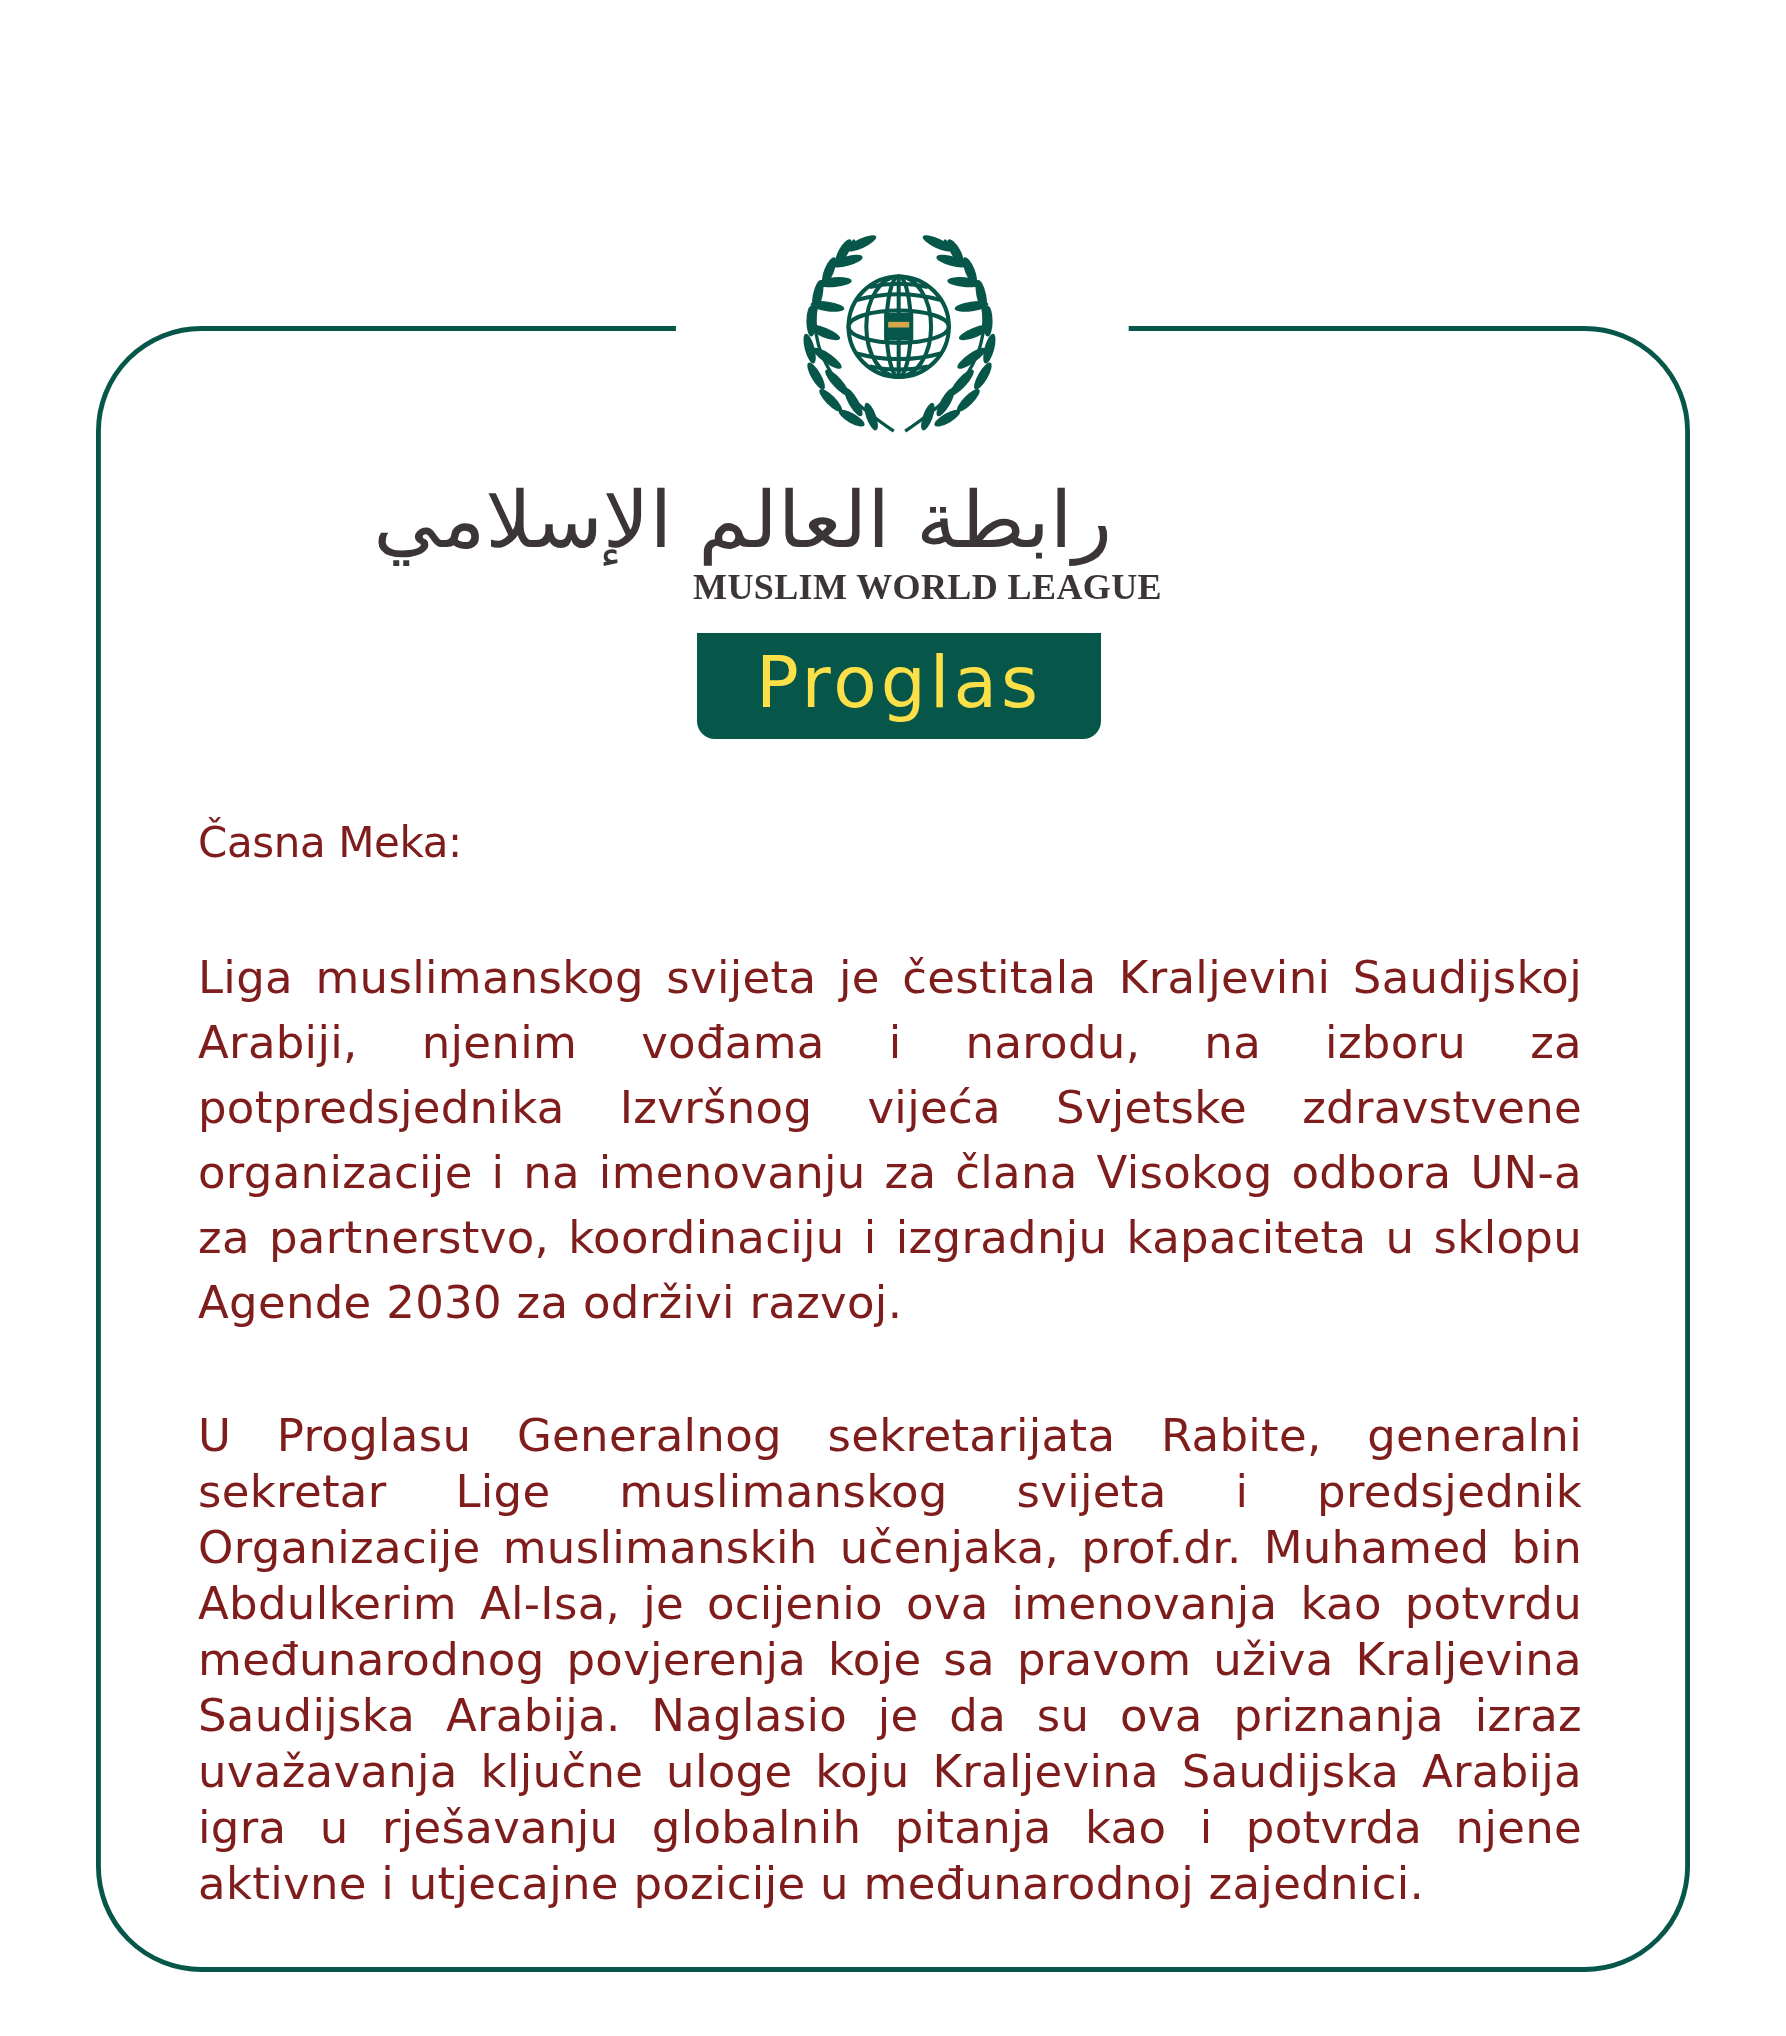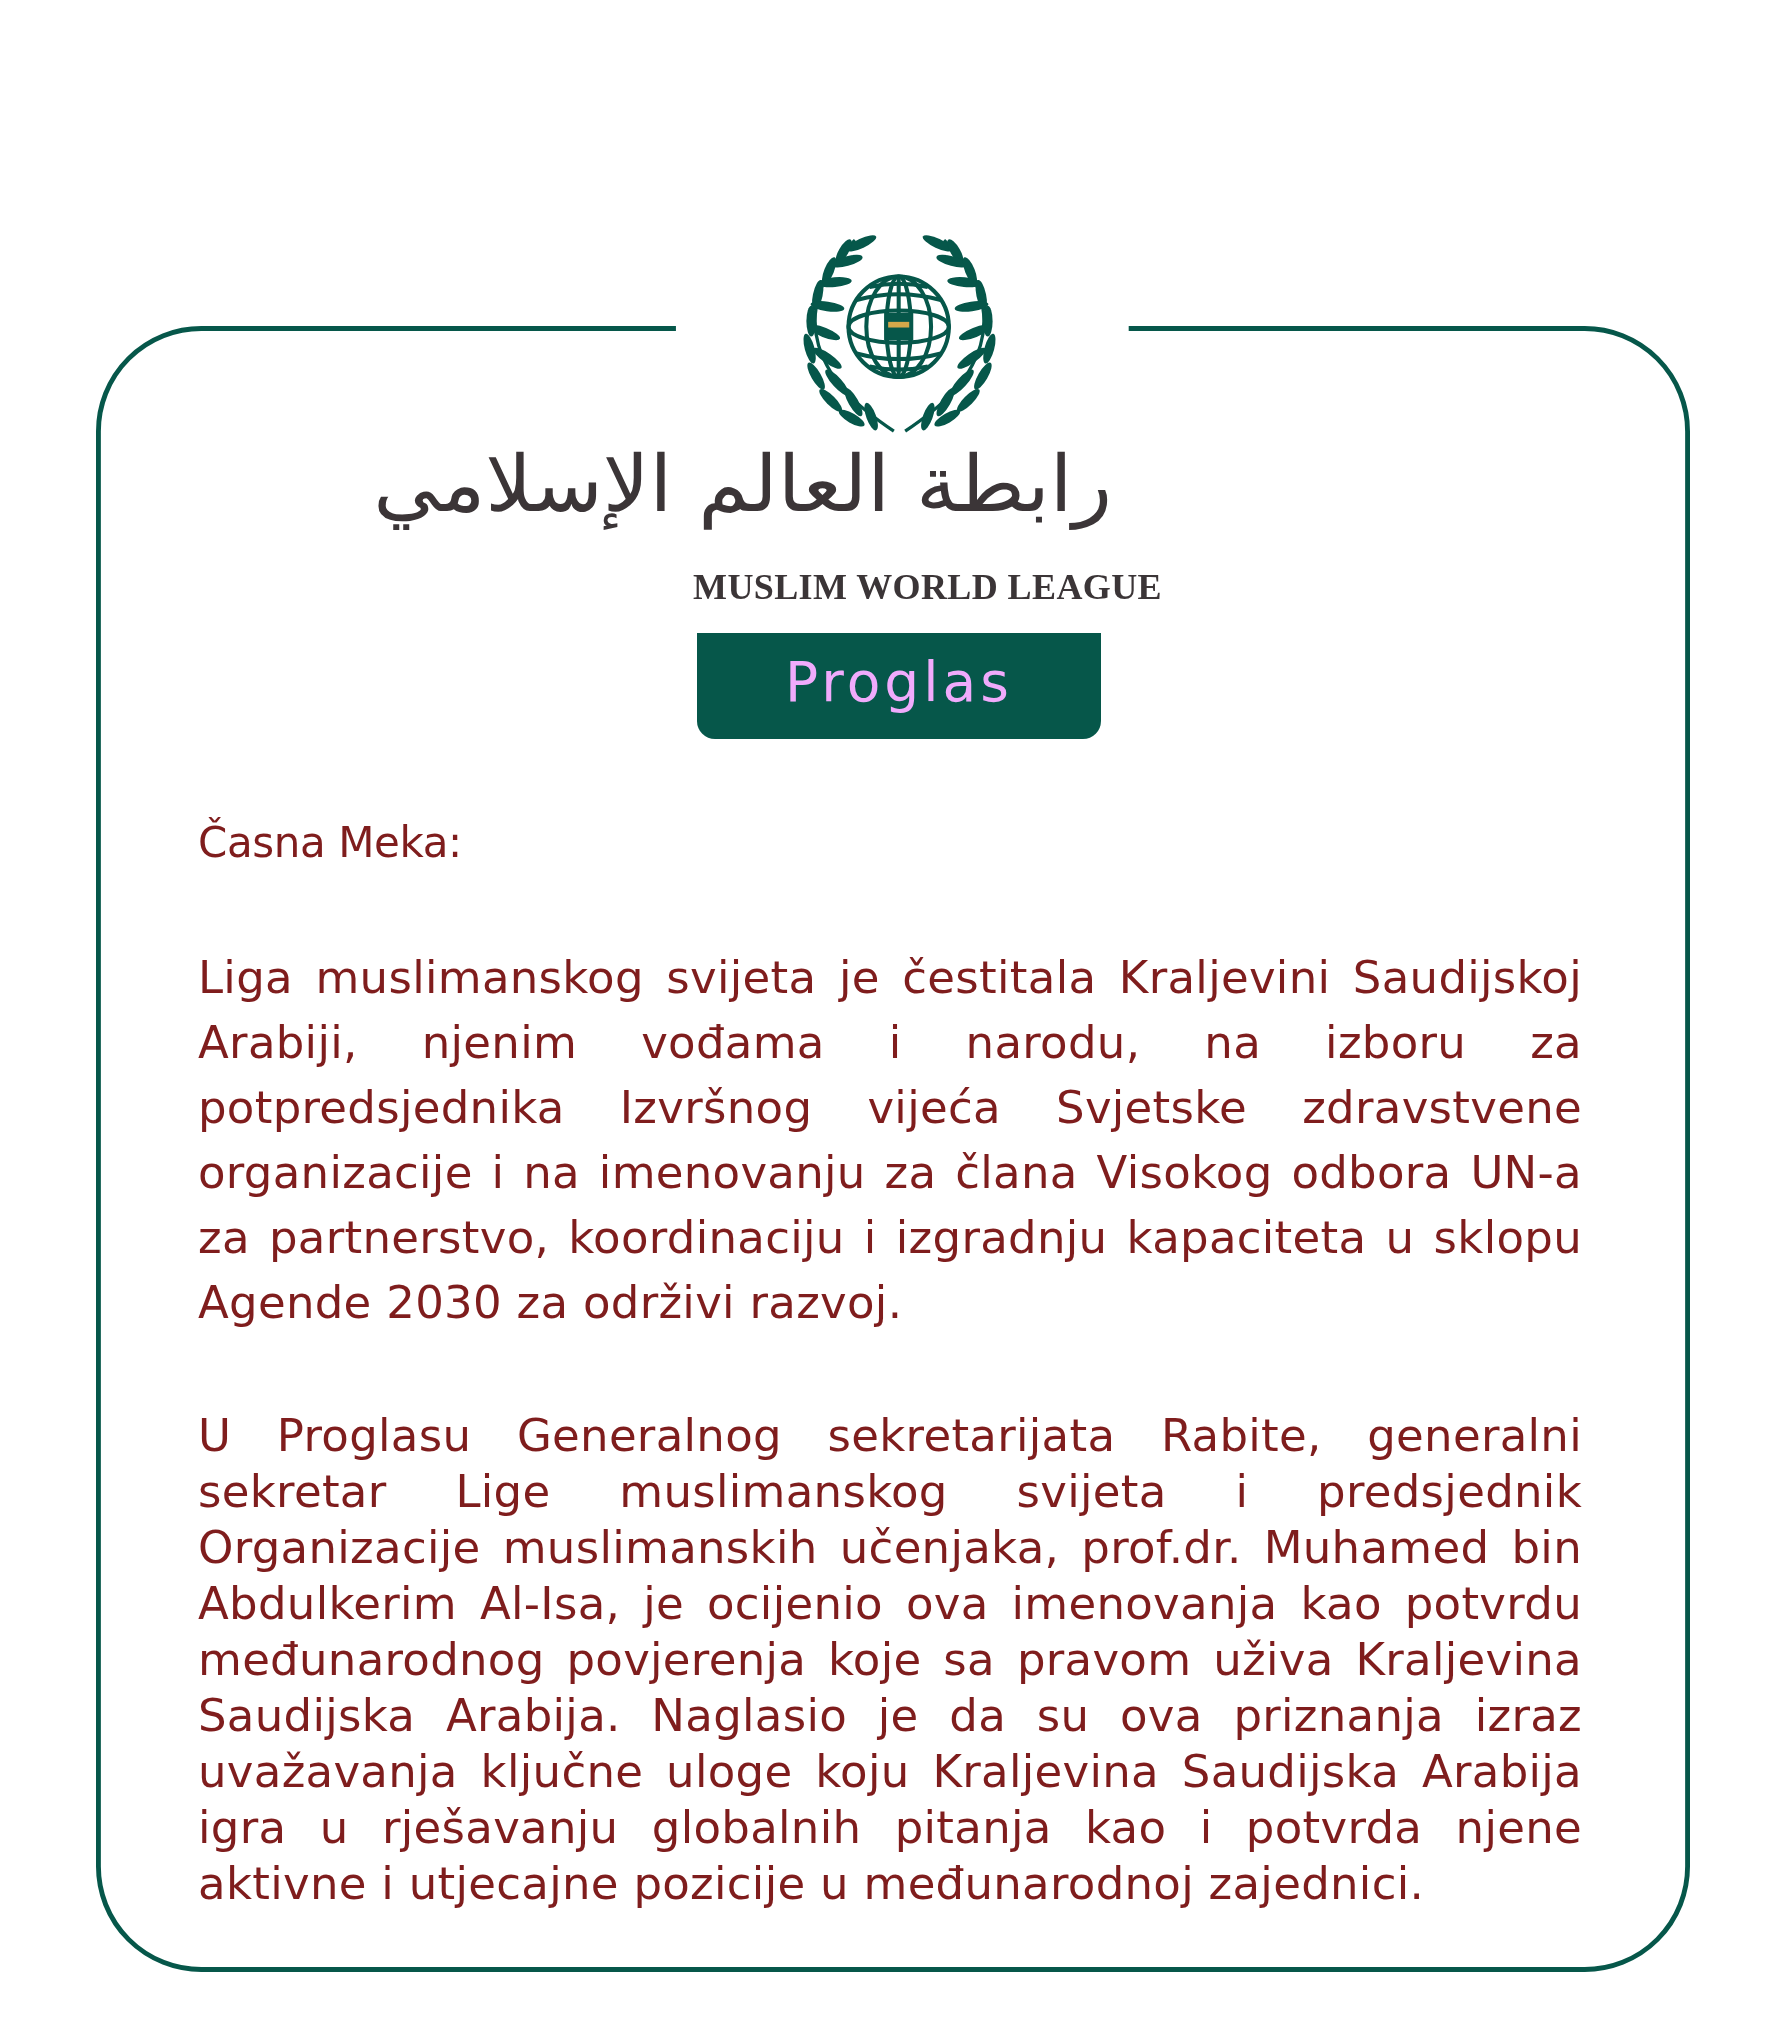--- a/index.html
+++ b/index.html
@@ -3,42 +3,42 @@
 <meta charset="utf-8">
 <style>
   html, body { margin: 0; padding: 0; background: #ffffff; }
   body { width: 1786px; height: 2037px; position: relative; overflow: hidden; }
 
   .frame { position: absolute; left: 96px; top: 326px; width: 1594px; height: 1646px; }
   .frame svg { position: absolute; left: 0; top: 0; }
 
   .logo { position: absolute; left: 798px; top: 232px; width: 203px; height: 204px; }
 
-  .arabic { position: absolute; left: 697px; top: 430px; width: 405px; height: 109px; }
+  .arabic { position: absolute; left: 697px; top: 466px; width: 405px; height: 109px; }
   .arabic-text {
     position: absolute; left: 0; top: 0; width: 405px; height: 109px;
     font-family: "DejaVu Serif", serif; font-size: 78px; line-height: 109px;
     color: #3b3537; text-align: center; direction: rtl; white-space: nowrap;
     transform: scaleX(1.05);
   }
 
   .org-name {
     position: absolute; left: 693px; top: 567px; width: 409px; height: 41px;
     font-family: "Liberation Serif", serif; font-weight: bold; font-size: 36px;
     line-height: 41px; color: #3b3537; text-align: right; letter-spacing: 0.4px;
     white-space: nowrap;
   }
 
   .badge {
     position: absolute; left: 697px; top: 633px; width: 404px; height: 106px;
     background: #06574a; border-radius: 0 0 18px 18px;
     display: flex; align-items: center; justify-content: center;
   }
   .badge-text {
-    font-family: "DejaVu Sans", sans-serif; font-size: 55px; color: #f0abfc;
+    font-family: "DejaVu Sans", sans-serif; font-size: 71px; color: #fde047;
     letter-spacing: 4px; line-height: 1; position: relative; top: -3.2px;
   }
 
   .content {
     position: absolute; left: 198px; top: 810px; width: 1384px;
     font-family: "DejaVu Sans", sans-serif; color: #7f1d1d;
   }
   .salutation {
     font-size: 42px; line-height: 65px; margin: 0; letter-spacing: -0.4px;
     height: 65px;

